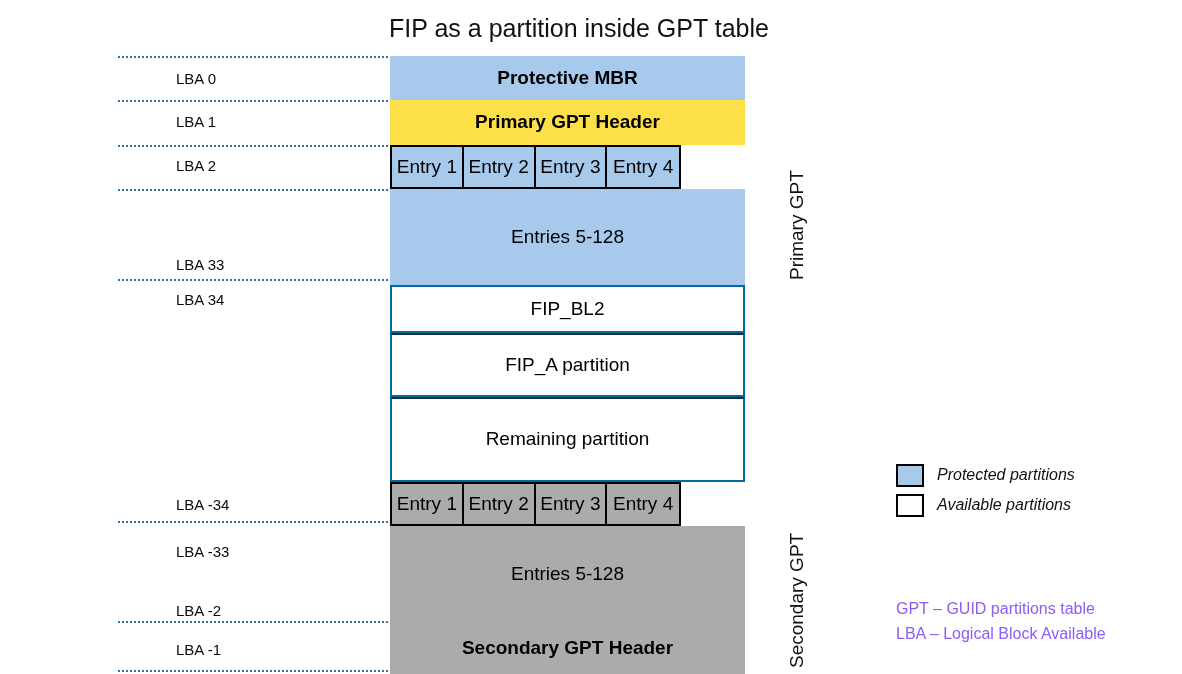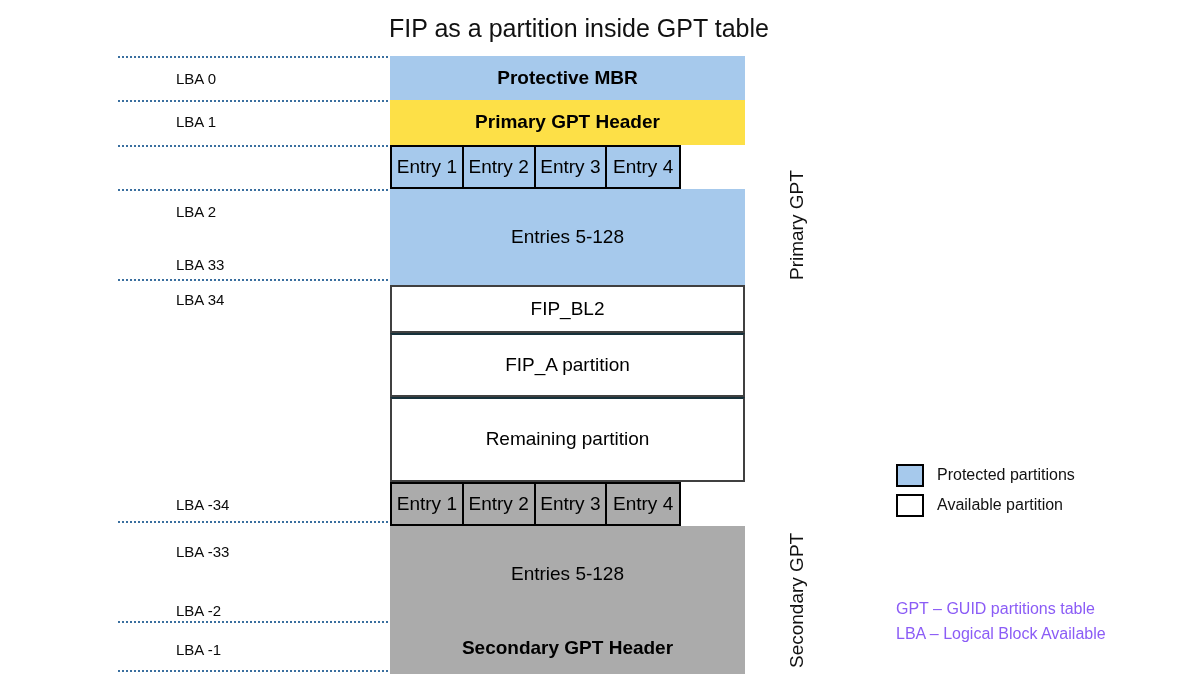--- a/index.html
+++ b/index.html
@@ -50,21 +50,21 @@
   }
   .band.blue   { background: #a6c9ec; text-align: right; }
   .band.pink   { background: #fde047; }
   .band.gray   { background: #ababab; }
   .band.white  { background: #ffffff; }
 
   .band.bold { font-weight: 700; font-size: 19px; }
 
   
   .outlined {
-    border: 2px solid #404040;
+    border: 2px solid #0369a1;
   }
   .outlined + .outlined { border-top: 2px solid #16313b; }
 
   
   .entry-row {
     box-sizing: border-box;
     width: 291px;
     display: flex;
     border: 2px solid #000000;
   }
@@ -111,20 +111,21 @@
   
   #legend {
     position: absolute;
     left: 896px;
     top: 460px;
   }
   .legend-row {
     display: flex;
     align-items: center;
     height: 30px;
+    font-style: italic;
   }
   .swatch {
     box-sizing: border-box;
     width: 28px;
     height: 23px;
     border: 2px solid #000000;
     margin-right: 13px;
     flex: 0 0 auto;
   }
   .legend-text {
@@ -148,21 +149,21 @@
 <body>
 
 <div id="title">FIP as a partition inside GPT table</div>
 
 <div id="lba-axis">
     <div class="guide" style="top: 56px;"></div>
     <div class="lba" style="top: 70px;">LBA 0</div>
     <div class="guide" style="top: 100px;"></div>
     <div class="lba" style="top: 113px;">LBA 1</div>
     <div class="guide" style="top: 145px;"></div>
-    <div class="lba" style="top: 157px; margin-top: 46px;">LBA 2</div>
+    <div class="lba" style="top: 157px;">LBA 2</div>
     <div class="guide" style="top: 189px;"></div>
     <div class="lba" style="top: 256px;">LBA 33</div>
     <div class="guide" style="top: 279px;"></div>
     <div class="lba" style="top: 291px;">LBA 34</div>
     <div class="guide" style="top: 521px;"></div>
     <div class="lba" style="top: 496px;">LBA -34</div>
     <div class="guide" style="top: 621px;"></div>
     <div class="lba" style="top: 543px;">LBA -33</div>
     <div class="guide" style="top: 670px;"></div>
     <div class="lba" style="top: 602px;">LBA -2</div>
@@ -197,19 +198,19 @@
     <div class="side-label" style="left: 786px; top: 668px;">Secondary GPT</div>
   </div>
 
 <div id="legend">
     <div class="legend-row">
       <div class="swatch" style="background: rgb(166, 201, 236);"></div>
       <div class="legend-text">Protected partitions</div>
     </div>
     <div class="legend-row">
       <div class="swatch" style="background: rgb(255, 255, 255);"></div>
-      <div class="legend-text">Available partition</div>
+      <div class="legend-text">Available partitions</div>
     </div>
   </div>
 <div id="abbrev">
     <div class="abbrev-row">GPT – GUID partitions table</div>
     <div class="abbrev-row">LBA – Logical Block Available</div>
   </div>
 
 </body></html>

